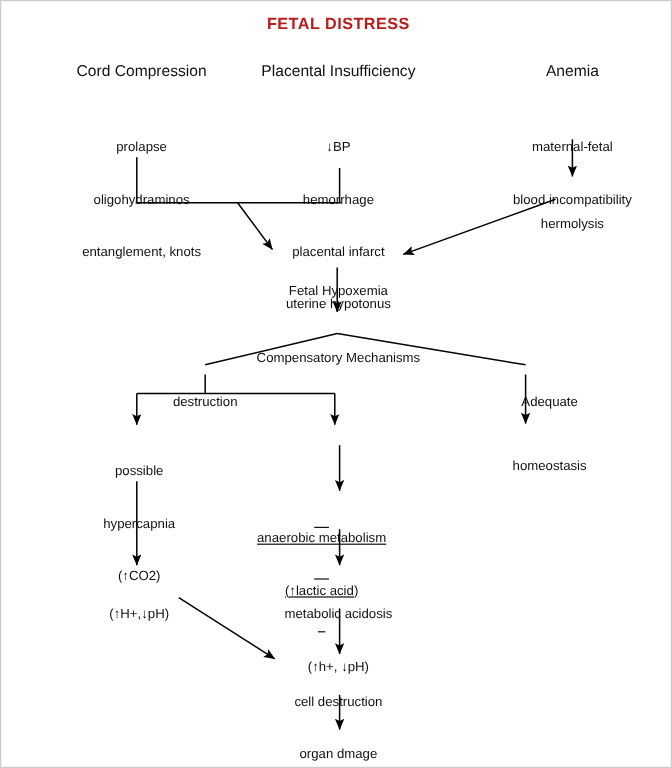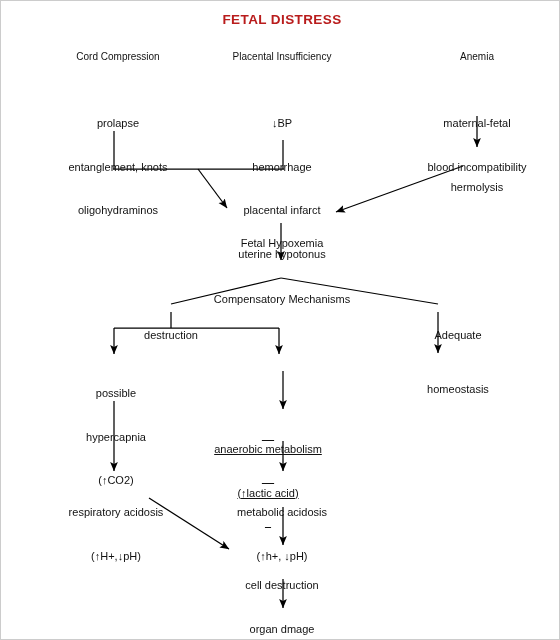--- a/index.html
+++ b/index.html
@@ -41,21 +41,21 @@
     text-align: center;
     font-size: 13.5px;
     font-weight: bold;
     letter-spacing: 0.4px;
     transform: translateX(-50%);
     color: #b91c1c;
   }
   .colhead {
     position: absolute;
     text-align: right;
-    font-size: 10px;
+    font-size: 13px;
     transform: translateX(-50%);
     color: #111111;
   }
 </style>
 </head>
 <body>
 
 <div id="canvas">
 
   <svg id="edges" viewBox="0 0 560 640">
@@ -106,22 +106,22 @@
   </svg>
 
   <div class="title" style="left:281px; top:11px;">FETAL DISTRESS</div>
 
   <div class="colhead" style="left:117px; top:50px;">Cord Compression</div>
   <div class="colhead" style="left:281px; top:50px;">Placental Insufficiency</div>
   <div class="colhead" style="left:476px; top:50px;">Anemia</div>
 
   <div class="node" style="left:117px; top:86px;">
     <div>prolapse</div>
+    <div>oligohydraminos</div>
     <div>entanglement, knots</div>
-    <div>oligohydraminos</div>
   </div>
 
   <div class="node" style="left:281px; top:86px;">
     <div>↓BP</div>
     <div>hemorrhage</div>
     <div>placental infarct</div>
     <div>uterine hypotonus</div>
   </div>
 
   <div class="node" style="left:476px; top:86px;">
@@ -159,21 +159,20 @@
     <div>(↑CO2)</div>
   </div>
 
 
   <div class="node" style="left:267px; top:412px;text-decoration:underline;">
     <div>anaerobic metabolism</div>
     <div>(↑lactic acid)</div>
   </div>
 
   <div class="node" style="left:115px; top:475px;">
-    <div>respiratory acidosis</div>
     <div>(↑H+,↓pH)</div>
   </div>
 
   <div class="node" style="left:281px; top:475px;">
     <div>metabolic acidosis</div>
     <div>(↑h+, ↓pH)</div>
   </div>
 
   <div class="node" style="left:281px; top:548px;">
     <div>cell destruction</div>

